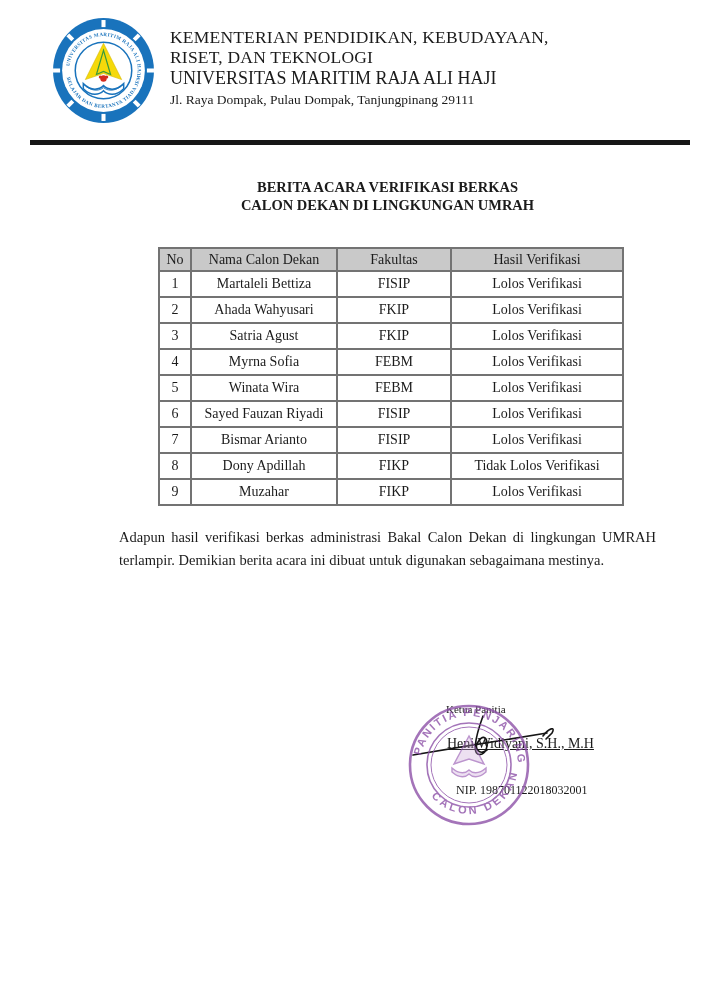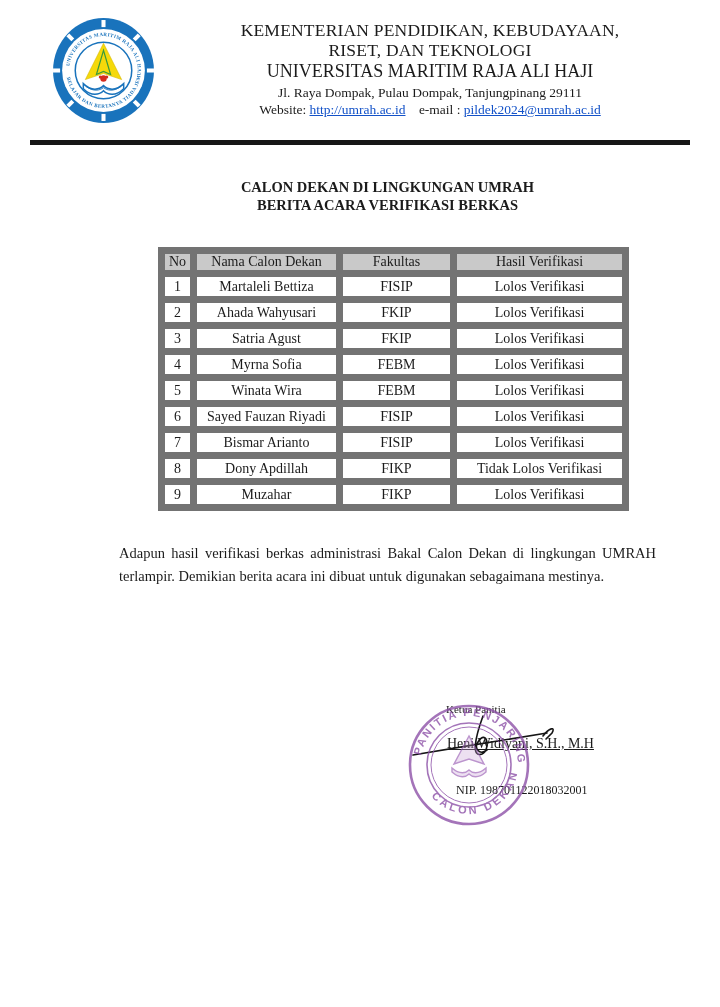--- a/index.html
+++ b/index.html
@@ -6,41 +6,41 @@
   html,body { background:#ffffff; }
   .page {
     position:relative; width:720px; height:1007px; margin:0 auto;
     background:#ffffff; overflow:hidden;
     font-family:"Liberation Serif", serif; color:#1b1b1b;
   }
 
   
   .letterhead { position:absolute; top:0; left:30px; width:660px; }
   .logo { position:absolute; left:22px; top:17px; width:103px; height:107px; }
-  .lh-text { margin-left:140px; text-align:center; padding-top:20px; }
+  .lh-text { margin-left:140px; text-align:left; padding-top:27px; }
   .lh-ministry  { font-size:17.5px; line-height:20px; letter-spacing:.2px; }
   .lh-univ      { font-size:18px;   line-height:21px; margin-top:1px; }
   .lh-committee { font-size:18px;   line-height:22px; font-weight:bold; }
   .lh-addr, .lh-phone, .lh-web { font-size:13.5px; line-height:17px; }
   .lh-addr { margin-top:2px; }
   .lh-web a { color:#1352c8; text-decoration:underline; }
   .lh-web .gap { display:inline-block; width:10px; }
   .separator { position:absolute; top:140px; left:30px; width:660px; height:5px; background:#161616; }
 
   
   .content { position:absolute; top:170px; left:119px; width:537px; }
   .doc-title { text-align:center; font-weight:bold; font-size:14.5px; line-height:18px; padding-top:8px; }
   .para { font-size:14.5px; line-height:23px; text-align:justify; }
   .para-1 { margin-top:18px; text-indent:14px; }
-  .para-2 { margin-top:31px; }
+  .para-2 { margin-top:20px; }
 
   
   table.verif { border-collapse:collapse; margin:33px 0 0 39px; width:464px; table-layout:fixed; }
   table.verif th, table.verif td {
-    border:7px solid #737373; text-align:center; vertical-align:middle;
+    border:2px solid #737373; text-align:center; vertical-align:middle;
     font-size:14px; font-weight:normal; overflow:hidden; white-space:nowrap;
   }
   table.verif th { height:23px; background:#c9c9c9; }
   table.verif td { height:26px; }
 
   
   .sig-role { position:absolute; top:703px; left:446px; font-size:11px; }
   .sig-name { position:absolute; top:736px; left:447px; font-size:14px; white-space:nowrap;text-decoration:underline; }
   .sig-nip  { position:absolute; top:783px; left:456px; font-size:12px; white-space:nowrap; }
   .sig-scrawl { position:absolute; top:700px; left:395px; width:180px; height:70px; }
@@ -84,36 +84,30 @@
       <circle cx="54.2" cy="59.5" r="1.5" fill="#d42b1e"></circle>
       <path d="M31 66 C39 74 47 72 51 68 C55 72 63 74 71 66 L71 71 C63 79 55 77 51 73 C47 77 39 79 31 71 Z" fill="#ffffff" stroke="#1973bc" stroke-width="1.5"></path>
       <path d="M34 69 C41 74 47 73 51 70 M68 69 C61 74 55 73 51 70" fill="none" stroke="#1973bc" stroke-width="0.9"></path>
     </svg>
 
     <div class="lh-text">
       <div class="lh-ministry">KEMENTERIAN PENDIDIKAN, KEBUDAYAAN,</div>
       <div class="lh-ministry">RISET, DAN TEKNOLOGI</div>
       <div class="lh-univ">UNIVERSITAS MARITIM RAJA ALI HAJI</div>
       <div class="lh-addr">Jl. Raya Dompak, Pulau Dompak, Tanjungpinang 29111</div>
-      <div class="lh-web">
-        <span>Website:</span>
-        <a href="#">http://umrah.ac.id</a><span class="gap"></span>
-        <span>e-mail :</span>
-        <a href="#">pildek2024@umrah.ac.id</a>
-      </div>
     </div>
   </div>
 
   <div class="separator"></div>
 
   <div class="content">
 
     <div class="doc-title">
+      <div>BERITA ACARA VERIFIKASI BERKAS</div>
       <div>CALON DEKAN DI LINGKUNGAN UMRAH</div>
-      <div>BERITA ACARA VERIFIKASI BERKAS</div>
     </div>
 
 
     <table class="verif">
       <colgroup>
         <col style="width:32px">
           <col style="width:146px">
           <col style="width:114px">
           <col style="width:172px">
       </colgroup>

